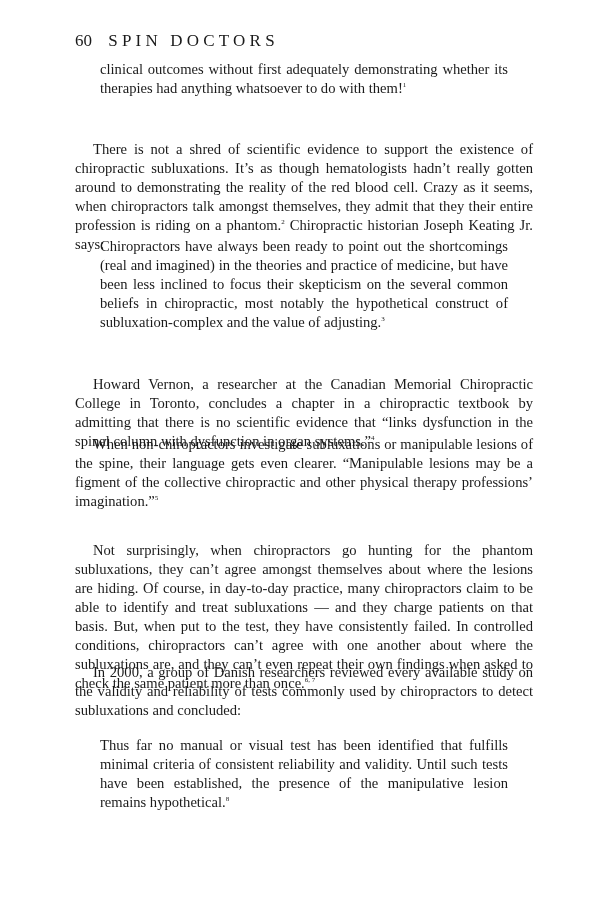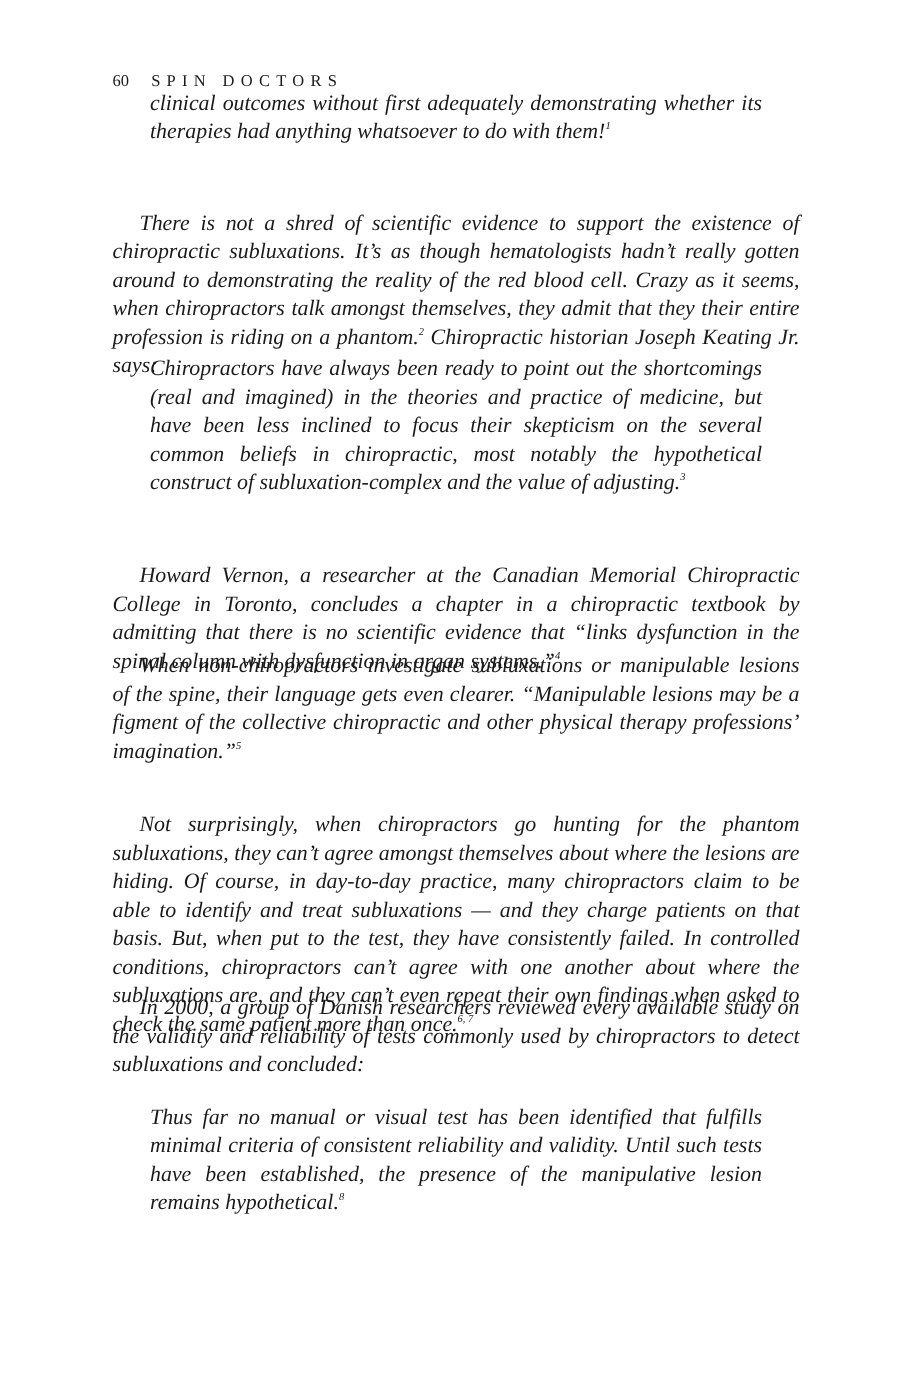--- a/index.html
+++ b/index.html
@@ -11,38 +11,37 @@
       width: 608px;
       height: 917px;
       position: relative;
       overflow: hidden;
       font-family: "Liberation Serif", "DejaVu Serif", serif;
       color: #1a1a1a;
     }
     .page-header {
       position: absolute;
       left: 75px;
-      top: 46px;
-      font-size: 11px;
+      top: 33px;
+      font-size: 17px;
       line-height: 16px;
       white-space: nowrap;
     }
     .page-number {
       margin-right: 12px;
     }
     .running-title {
       letter-spacing: 4.2px;
     }
     .text-block {
       position: absolute;
       font-size: 14.6px;
       line-height: 19px;
       text-align: justify;
       hyphens: none;
-      font-style: italic;
     }
     .text-block p {
       margin: 0;
     }
     .body-col {
       left: 75px;
       width: 458px;
     }
     .quote-col {
       left: 100px;

